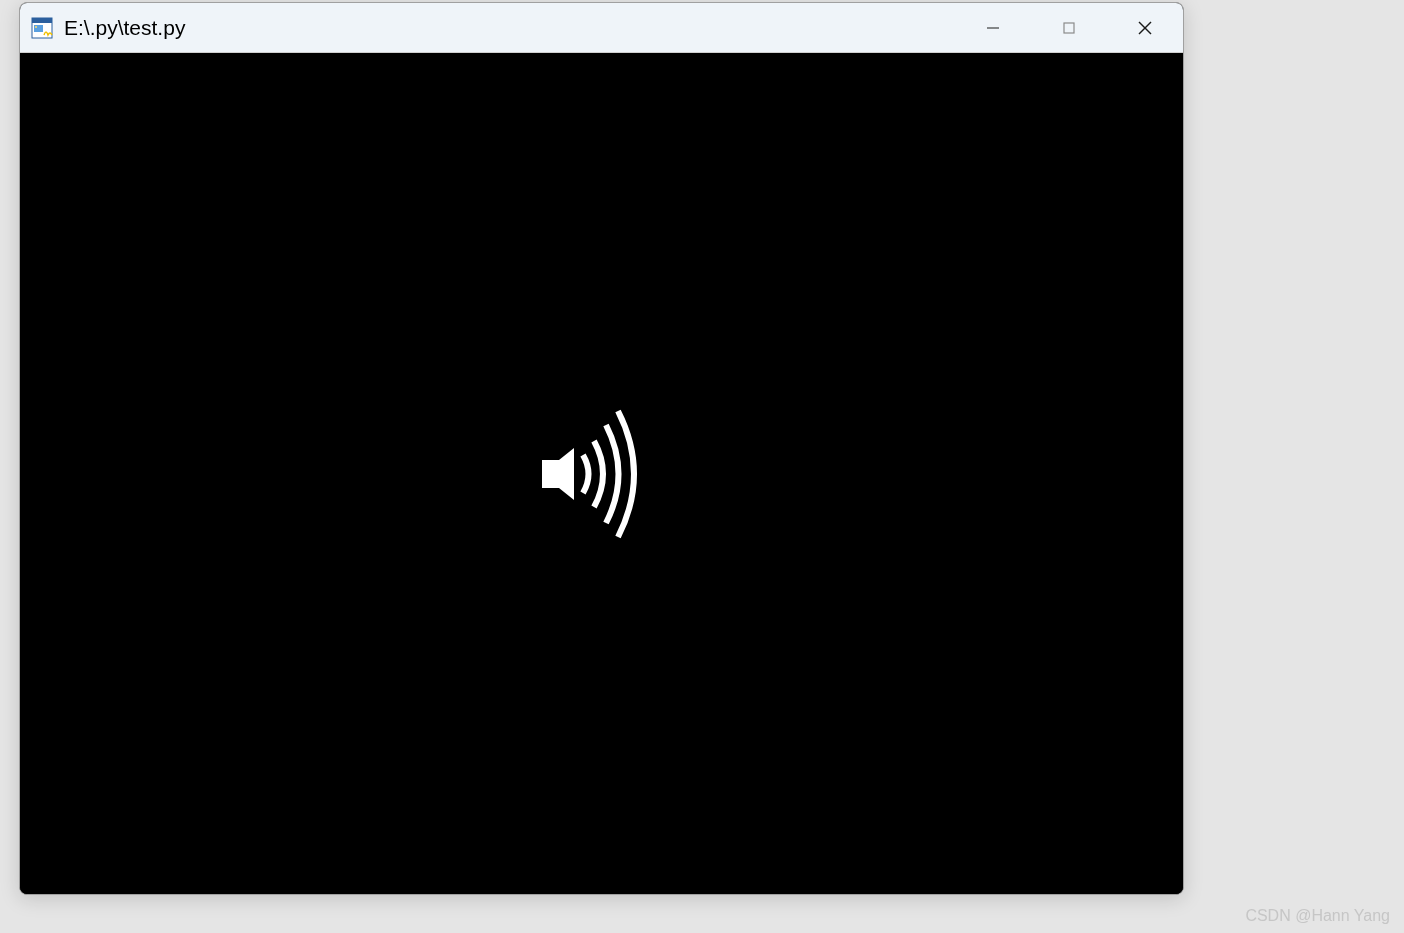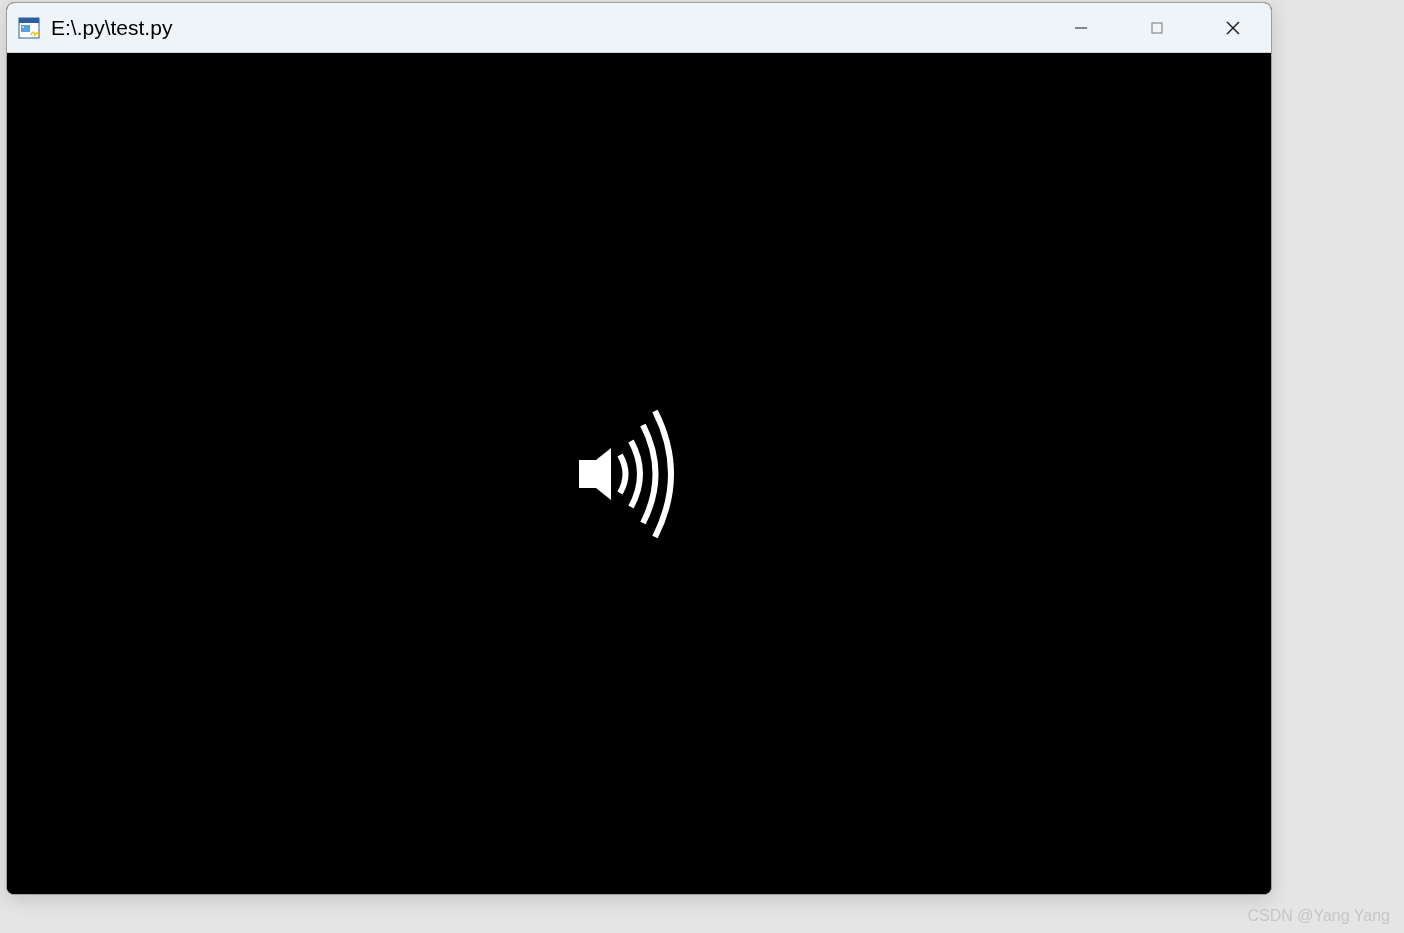--- a/index.html
+++ b/index.html
@@ -10,22 +10,22 @@
     body {
       width: 1404px;
       height: 933px;
       background: #e5e5e5;
       font-family: "Segoe UI", Tahoma, sans-serif;
       overflow: hidden;
     }
     .window {
       position: absolute;
       top: 2px;
-      left: 6px;
-      width: 1266px;
+      left: 19px;
+      width: 1165px;
       height: 893px;
       background: #000000;
       border: 1px solid #a0a0a0;
       border-radius: 8px;
       overflow: hidden;
       box-shadow: 0 4px 20px rgba(0,0,0,0.15);
     }
     .titlebar {
       height: 50px;
       background: #eff4f9;
@@ -129,13 +129,13 @@
 
         <path d="M 41 46 Q 52 65 41 84" fill="none" stroke="#ffffff" stroke-width="6" stroke-linecap="butt"></path>
         <path d="M 52 32 Q 70 65 52 98" fill="none" stroke="#ffffff" stroke-width="6" stroke-linecap="butt"></path>
         <path d="M 64 16 Q 89 65 64 114" fill="none" stroke="#ffffff" stroke-width="6" stroke-linecap="butt"></path>
         <path d="M 76 2 Q 108 65 76 128" fill="none" stroke="#ffffff" stroke-width="6" stroke-linecap="butt"></path>
       </svg>
     </div>
   </div>
 </div>
 
-<div class="watermark">CSDN @Yang Yang</div>
+<div class="watermark">CSDN @Hann Yang</div>
 
 </body></html>

